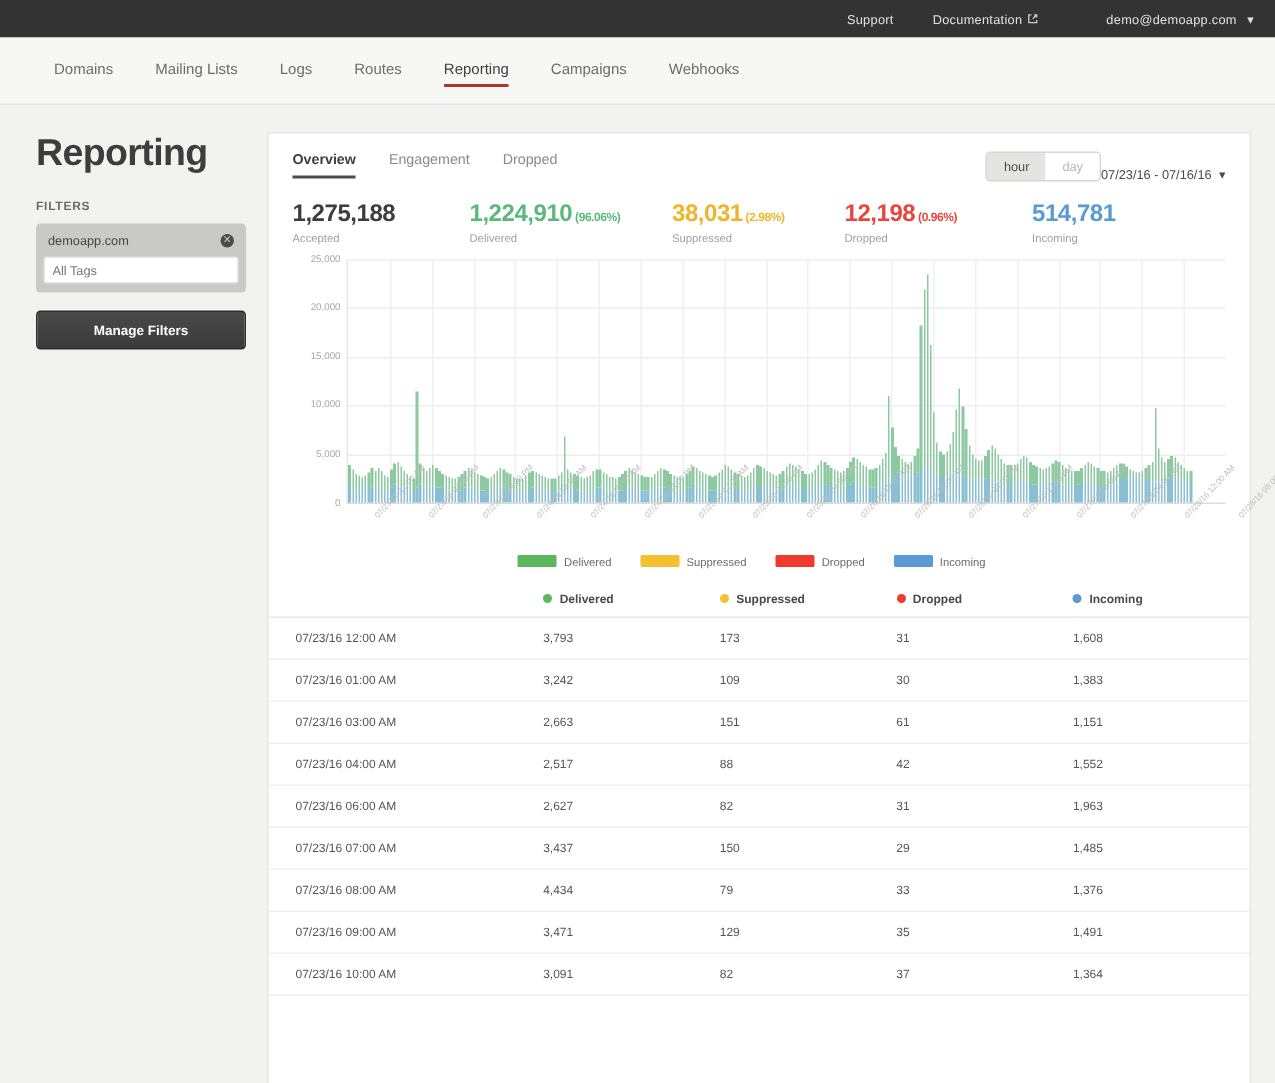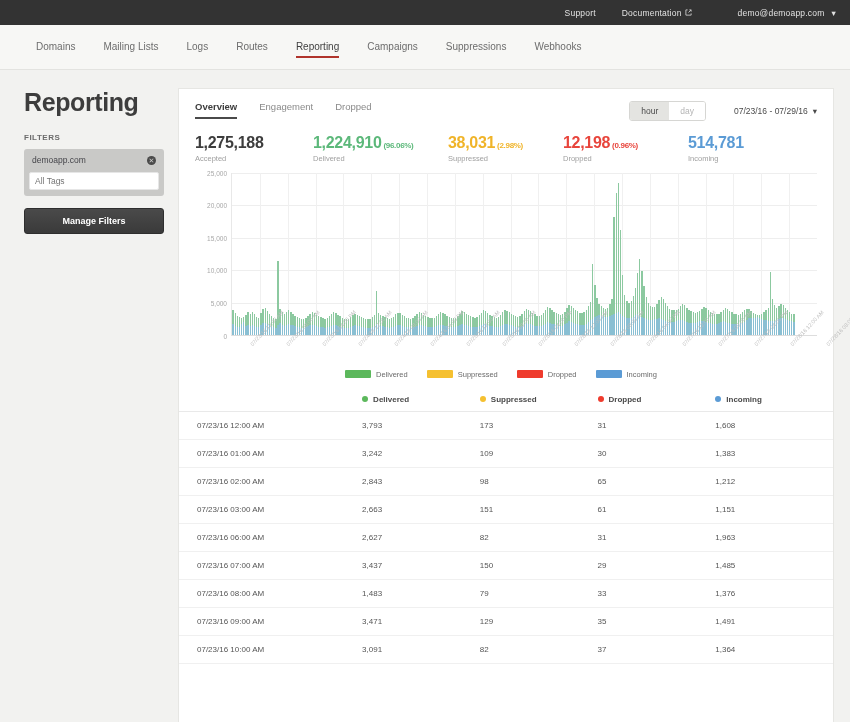--- a/index.html
+++ b/index.html
@@ -84,21 +84,21 @@
   .tabs { display: flex; gap: 0; flex: 1; }
   .tab {
     font-size: 9.5px; color: #8a8a8a; padding: 0 10px 7px 0;
     margin-right: 12px; position: relative; cursor: pointer;
   }
   .tab.active { color: #3d3d3d; font-weight: 700;}
   .tab.active::after {
     content:''; position:absolute; left:0; right:10px; bottom:0;
     height:2px; background:#4a4a4a;
   }
-  .head-right { display:flex; align-items:center; gap: 28px; padding-top:-2px;}
+  .head-right { display:flex; align-items:flex-end; gap: 0; padding-top:-2px;}
   .seg { display:flex; border:1px solid #d6d6d3; border-radius:3px; overflow:hidden;}
   .seg-btn {
     font-size: 8.5px; padding: 4px 11px; cursor:pointer; background:#fff; color:#b5b5b5;
   }
   .seg-btn.active { background: #e4e4e1; color:#4a4a4a; }
   .daterange { font-size: 8.5px; color:#4a4a4a; display:flex; align-items:center; gap:5px; cursor:pointer;}
 
   
   .stats { display: flex; padding: 13px 16px 0 16px; }
   .stat { margin-right: 0; }
@@ -174,21 +174,20 @@
 </div>
 
 <div class="navbar">
   <div class="nav-links" id="navLinks">
       <a class="nav-link" href="#">Domains</a>
       <a class="nav-link" href="#">Mailing Lists</a>
       <a class="nav-link" href="#">Logs</a>
       <a class="nav-link" href="#">Routes</a>
       <a class="nav-link active" href="#">Reporting</a>
       <a class="nav-link" href="#">Campaigns</a>
-      <a class="nav-link" href="#">Suppressions</a>
       <a class="nav-link" href="#">Webhooks</a>
     </div>
 </div>
 
 <div class="page">
 
   <div class="sidebar">
     <div class="page-title">Reporting</div>
     <div class="filters-label">FILTERS</div>
     <div class="filter-box">
@@ -208,21 +207,21 @@
           <div class="tab active">Overview</div>
           <div class="tab">Engagement</div>
           <div class="tab">Dropped</div>
         </div>
       <div class="head-right">
         <div class="seg" id="segHost">
             <div class="seg-btn active">hour</div>
             <div class="seg-btn">day</div>
           </div>
         <div class="daterange">
-          <span>07/23/16 - 07/29/16</span>
+          <span>07/23/16 - 07/16/16</span>
           <span>▾</span>
         </div>
       </div>
     </div>
 
     <div class="stats" id="statsHost">
         <div class="stat" style="width: 118px;">
           <div class="stat-num" style="color: rgb(61, 61, 61);">1,275,188</div>
           <div class="stat-lbl">Accepted</div>
         </div>
@@ -1442,50 +1441,50 @@
             <td class="col-n">1,608</td>
           </tr>
           <tr>
             <td class="col-date">07/23/16 01:00 AM</td>
             <td class="col-n">3,242</td>
             <td class="col-n">109</td>
             <td class="col-n">30</td>
             <td class="col-n">1,383</td>
           </tr>
           <tr>
-            <td class="col-date">07/23/16 02:00 AM</td>
-            <td class="col-n">2,843</td>
-            <td class="col-n">98</td>
-            <td class="col-n">65</td>
-            <td class="col-n">1,212</td>
-          </tr>
-          <tr>
             <td class="col-date">07/23/16 03:00 AM</td>
             <td class="col-n">2,663</td>
             <td class="col-n">151</td>
             <td class="col-n">61</td>
             <td class="col-n">1,151</td>
+          </tr>
+          <tr>
+            <td class="col-date">07/23/16 04:00 AM</td>
+            <td class="col-n">2,517</td>
+            <td class="col-n">88</td>
+            <td class="col-n">42</td>
+            <td class="col-n">1,552</td>
           </tr>
           <tr>
             <td class="col-date">07/23/16 06:00 AM</td>
             <td class="col-n">2,627</td>
             <td class="col-n">82</td>
             <td class="col-n">31</td>
             <td class="col-n">1,963</td>
           </tr>
           <tr>
             <td class="col-date">07/23/16 07:00 AM</td>
             <td class="col-n">3,437</td>
             <td class="col-n">150</td>
             <td class="col-n">29</td>
             <td class="col-n">1,485</td>
           </tr>
           <tr>
             <td class="col-date">07/23/16 08:00 AM</td>
-            <td class="col-n">1,483</td>
+            <td class="col-n">4,434</td>
             <td class="col-n">79</td>
             <td class="col-n">33</td>
             <td class="col-n">1,376</td>
           </tr>
           <tr>
             <td class="col-date">07/23/16 09:00 AM</td>
             <td class="col-n">3,471</td>
             <td class="col-n">129</td>
             <td class="col-n">35</td>
             <td class="col-n">1,491</td>

